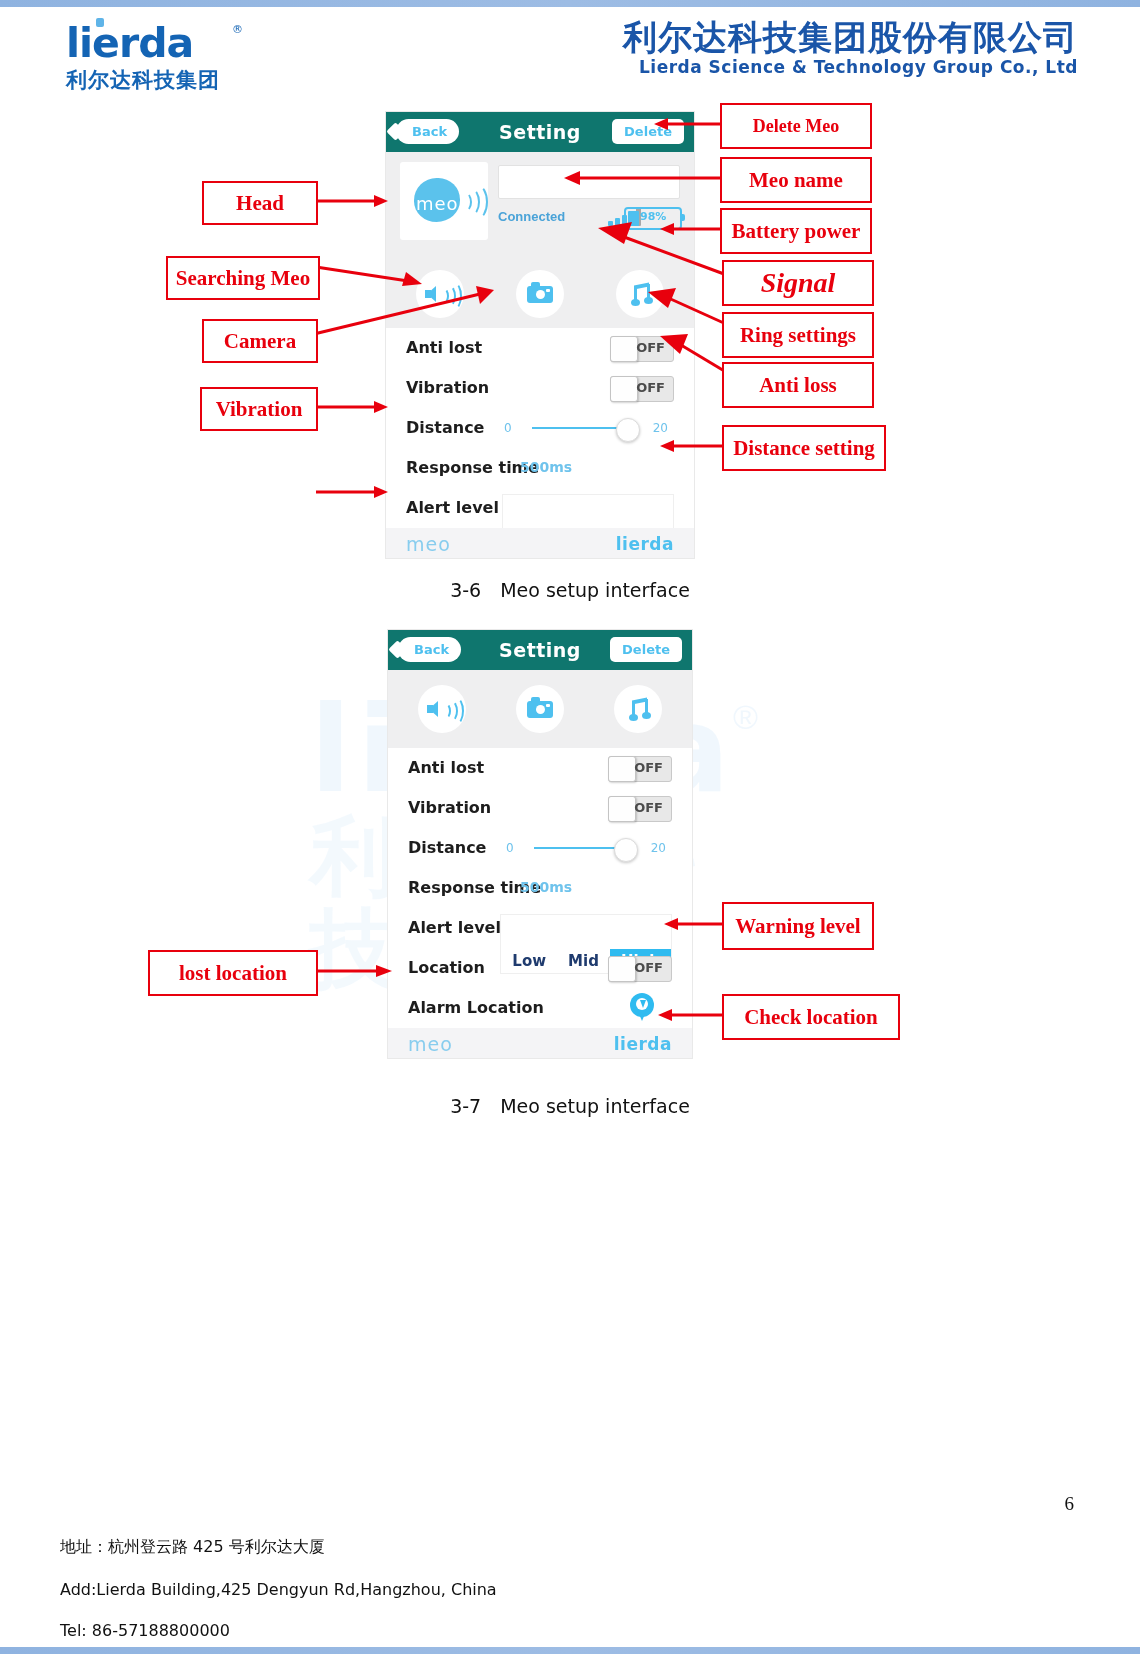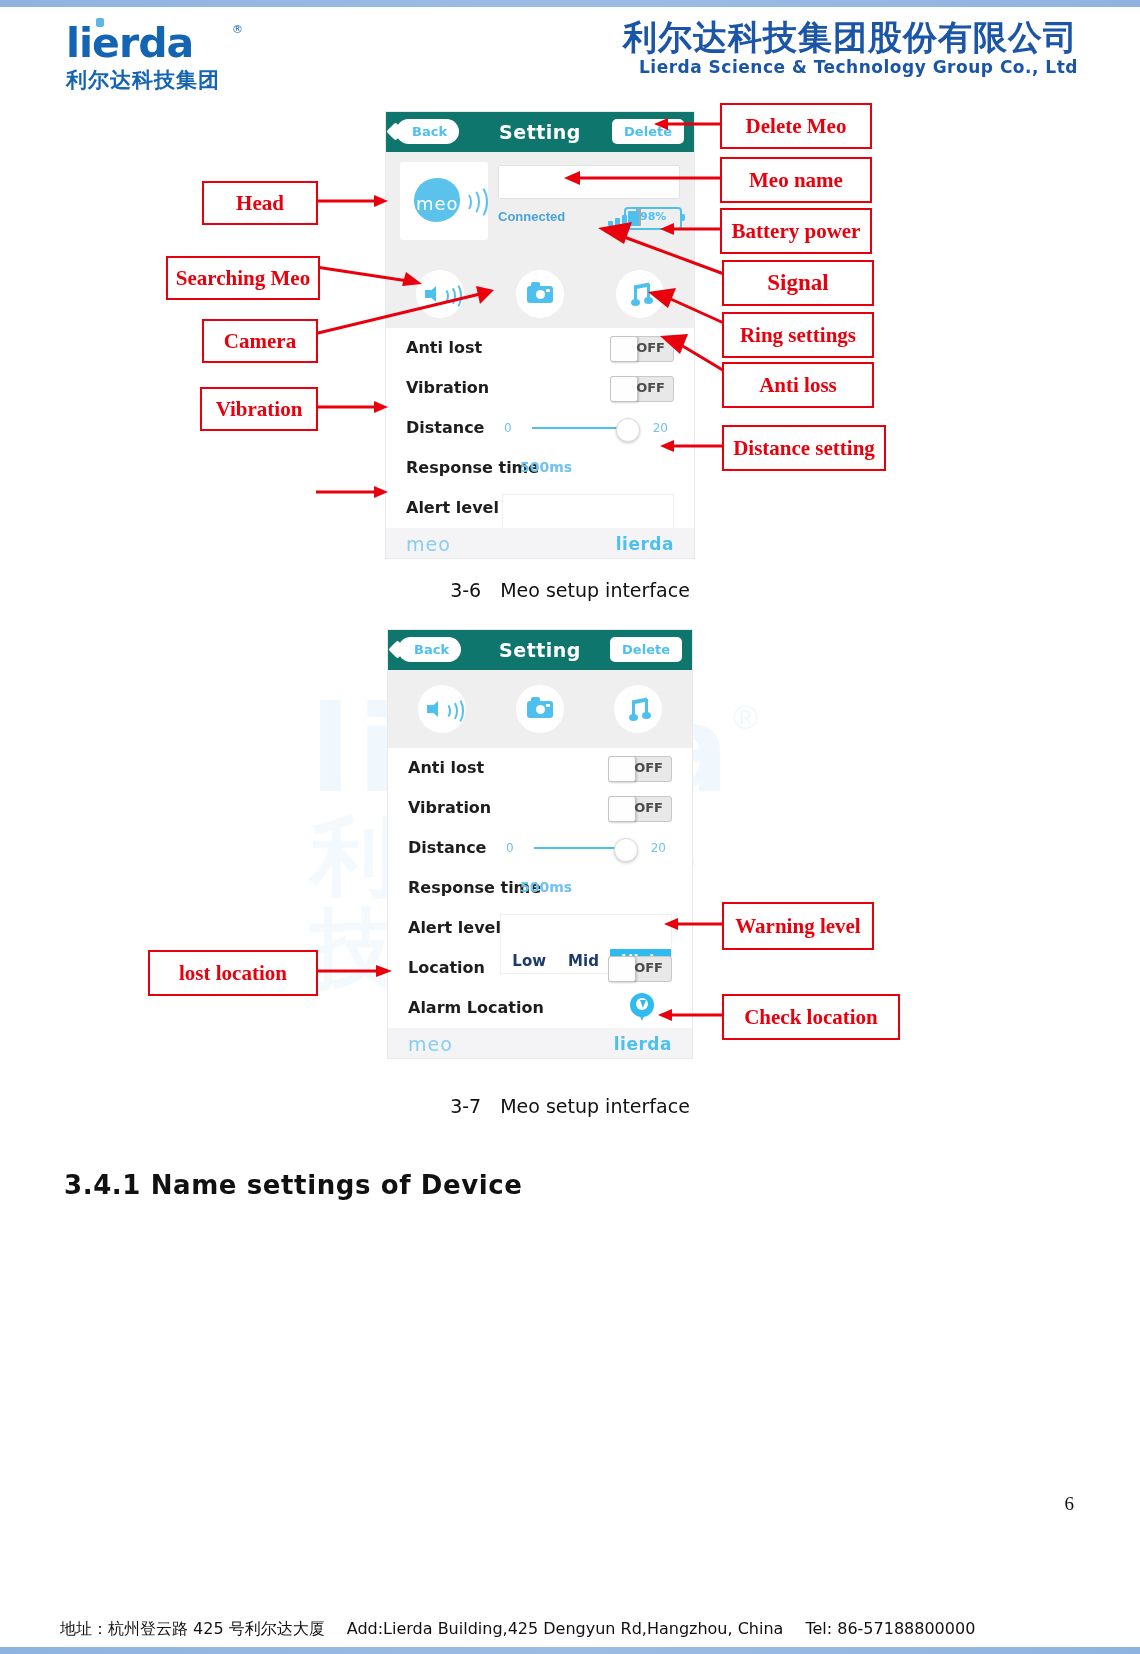--- a/index.html
+++ b/index.html
@@ -176,21 +176,21 @@
 
   
   .cap{position:absolute;width:100%;text-align:center;font-size:19px;color:#111;
     font-family:"DejaVu Sans",sans-serif;}
   .h3{position:absolute;left:64px;font-family:"DejaVu Sans",sans-serif;font-weight:bold;
     font-size:26px;color:#111;letter-spacing:.6px;}
   .para{position:absolute;left:60px;width:1016px;font-family:"DejaVu Sans",sans-serif;
     font-size:18px;color:#111;line-height:53px;}
   .pnum{position:absolute;right:66px;font-family:"Liberation Serif",serif;font-size:19px;color:#111;}
   .foot{position:absolute;left:60px;right:40px;bottom:14px;font-size:16px;color:#111;
-    font-family:"DejaVu Sans",sans-serif;display:flex;gap:22px;align-items:baseline;}
+    font-family:"DejaVu Sans",sans-serif;display:flex;gap:22px;align-items:baseline;flex-direction:column;}
   .foot .cn{font-family:"DejaVu Sans",sans-serif;}
 </style>
 </head>
 <body>
 
 <div class="page">
 
   <div class="rule-top"></div>
   <div class="rule-bottom"></div>
 
@@ -355,21 +355,21 @@
       </svg>
   </div>
 
   <div class="arrow" style="left:316px;top:484px;width:72px;height:16px;">
     <svg width="72" height="16">
         <path d="M0 8 H58" stroke="#e8000d" stroke-width="3"></path>
         <path d="M58 2 L72 8 L58 14 Z" fill="#e8000d"></path>
       </svg>
   </div>
 
-  <div class="ann" style="left:720px;top:103px;width:148px;height:42px;font-size:21px;">Delete Meo</div>
+  <div class="ann" style="left:720px;top:103px;width:148px;height:42px;font-size:18px;">Delete Meo</div>
   <div class="arrow" style="left:654px;top:116px;width:68px;height:16px;">
     <svg width="68" height="16">
         <path d="M68 8 H14" stroke="#e8000d" stroke-width="3"></path>
         <path d="M14 2 L0 8 L14 14 Z" fill="#e8000d"></path>
       </svg>
   </div>
 
   <div class="ann" style="left:720px;top:157px;width:148px;height:42px;font-size:21px;">Meo name</div>
   <div class="arrow" style="left:564px;top:170px;width:158px;height:16px;">
     <svg width="158" height="16">
@@ -379,21 +379,21 @@
   </div>
 
   <div class="ann" style="left:720px;top:208px;width:148px;height:42px;font-size:21px;">Battery power</div>
   <div class="arrow" style="left:660px;top:221px;width:62px;height:16px;">
     <svg width="62" height="16">
         <path d="M62 8 H14" stroke="#e8000d" stroke-width="3"></path>
         <path d="M14 2 L0 8 L14 14 Z" fill="#e8000d"></path>
       </svg>
   </div>
 
-  <div class="ann" style="left:722px;top:260px;width:148px;height:42px;font-size:23px;">Signal</div>
+  <div class="ann" style="left:722px;top:260px;width:148px;height:42px;font-size:28px;font-style:italic;">Signal</div>
   <div class="arrow" style="left:598px;top:222px;width:126px;height:60px;">
     <svg width="126" height="60">
         <path d="M126 52 L18 12" stroke="#e8000d" stroke-width="3"></path>
         <path d="M34 0 L0 6 L26 22 Z" fill="#e8000d"></path>
       </svg>
   </div>
 
   <div class="ann" style="left:722px;top:312px;width:148px;height:42px;font-size:21px;">Ring settings</div>
   <div class="arrow" style="left:648px;top:288px;width:78px;height:42px;">
     <svg width="78" height="42">
@@ -536,21 +536,20 @@
   <div class="ann" style="left:722px;top:994px;width:174px;height:42px;font-size:21px;">Check location</div>
   <div class="arrow" style="left:658px;top:1007px;width:66px;height:16px;">
     <svg width="66" height="16">
         <path d="M66 8 H14" stroke="#e8000d" stroke-width="3"></path>
         <path d="M14 2 L0 8 L14 14 Z" fill="#e8000d"></path>
       </svg>
   </div>
 
   <div class="cap" style="top:1094px;">3-7　Meo setup interface</div>
 
-  <div class="h3" style="top:1170px;">3.4.1 Name settings of Device</div>
 
 
   <div class="pnum" style="top:1493px;">6</div>
   <div class="foot">
     <span class="cn">地址：杭州登云路 425 号利尔达大厦</span>
     <span>Add:Lierda Building,425 Dengyun Rd,Hangzhou, China</span>
     <span>Tel: 86-57188800000</span>
   </div>
 
 </div>

